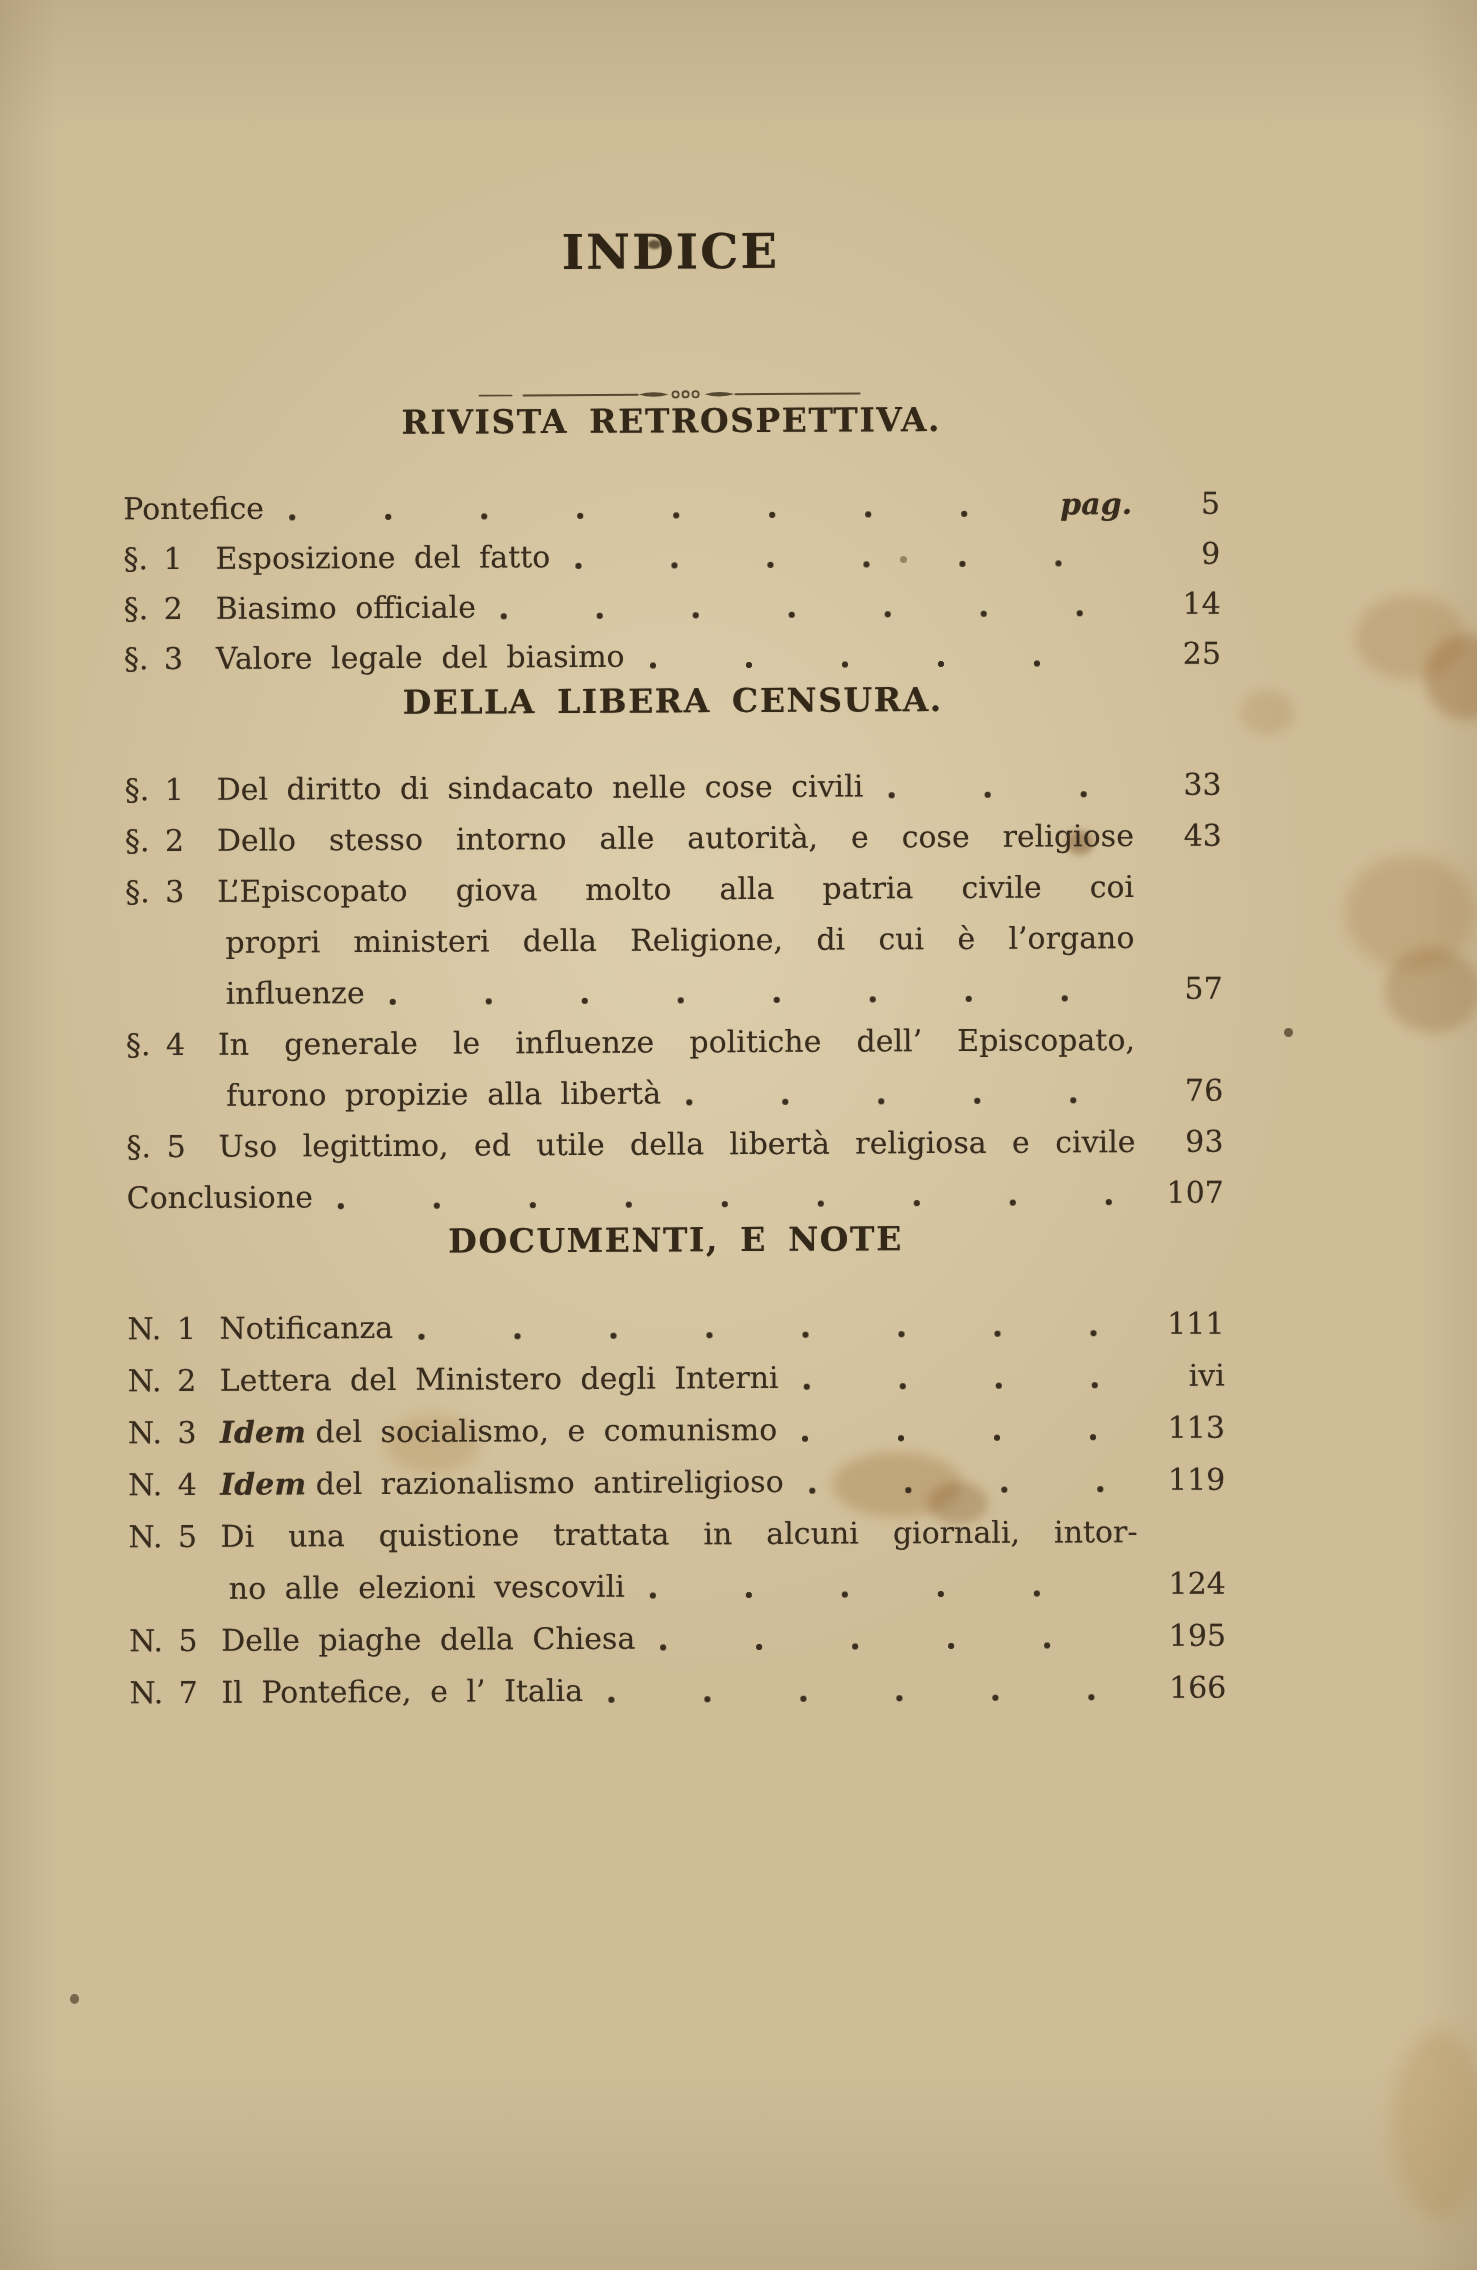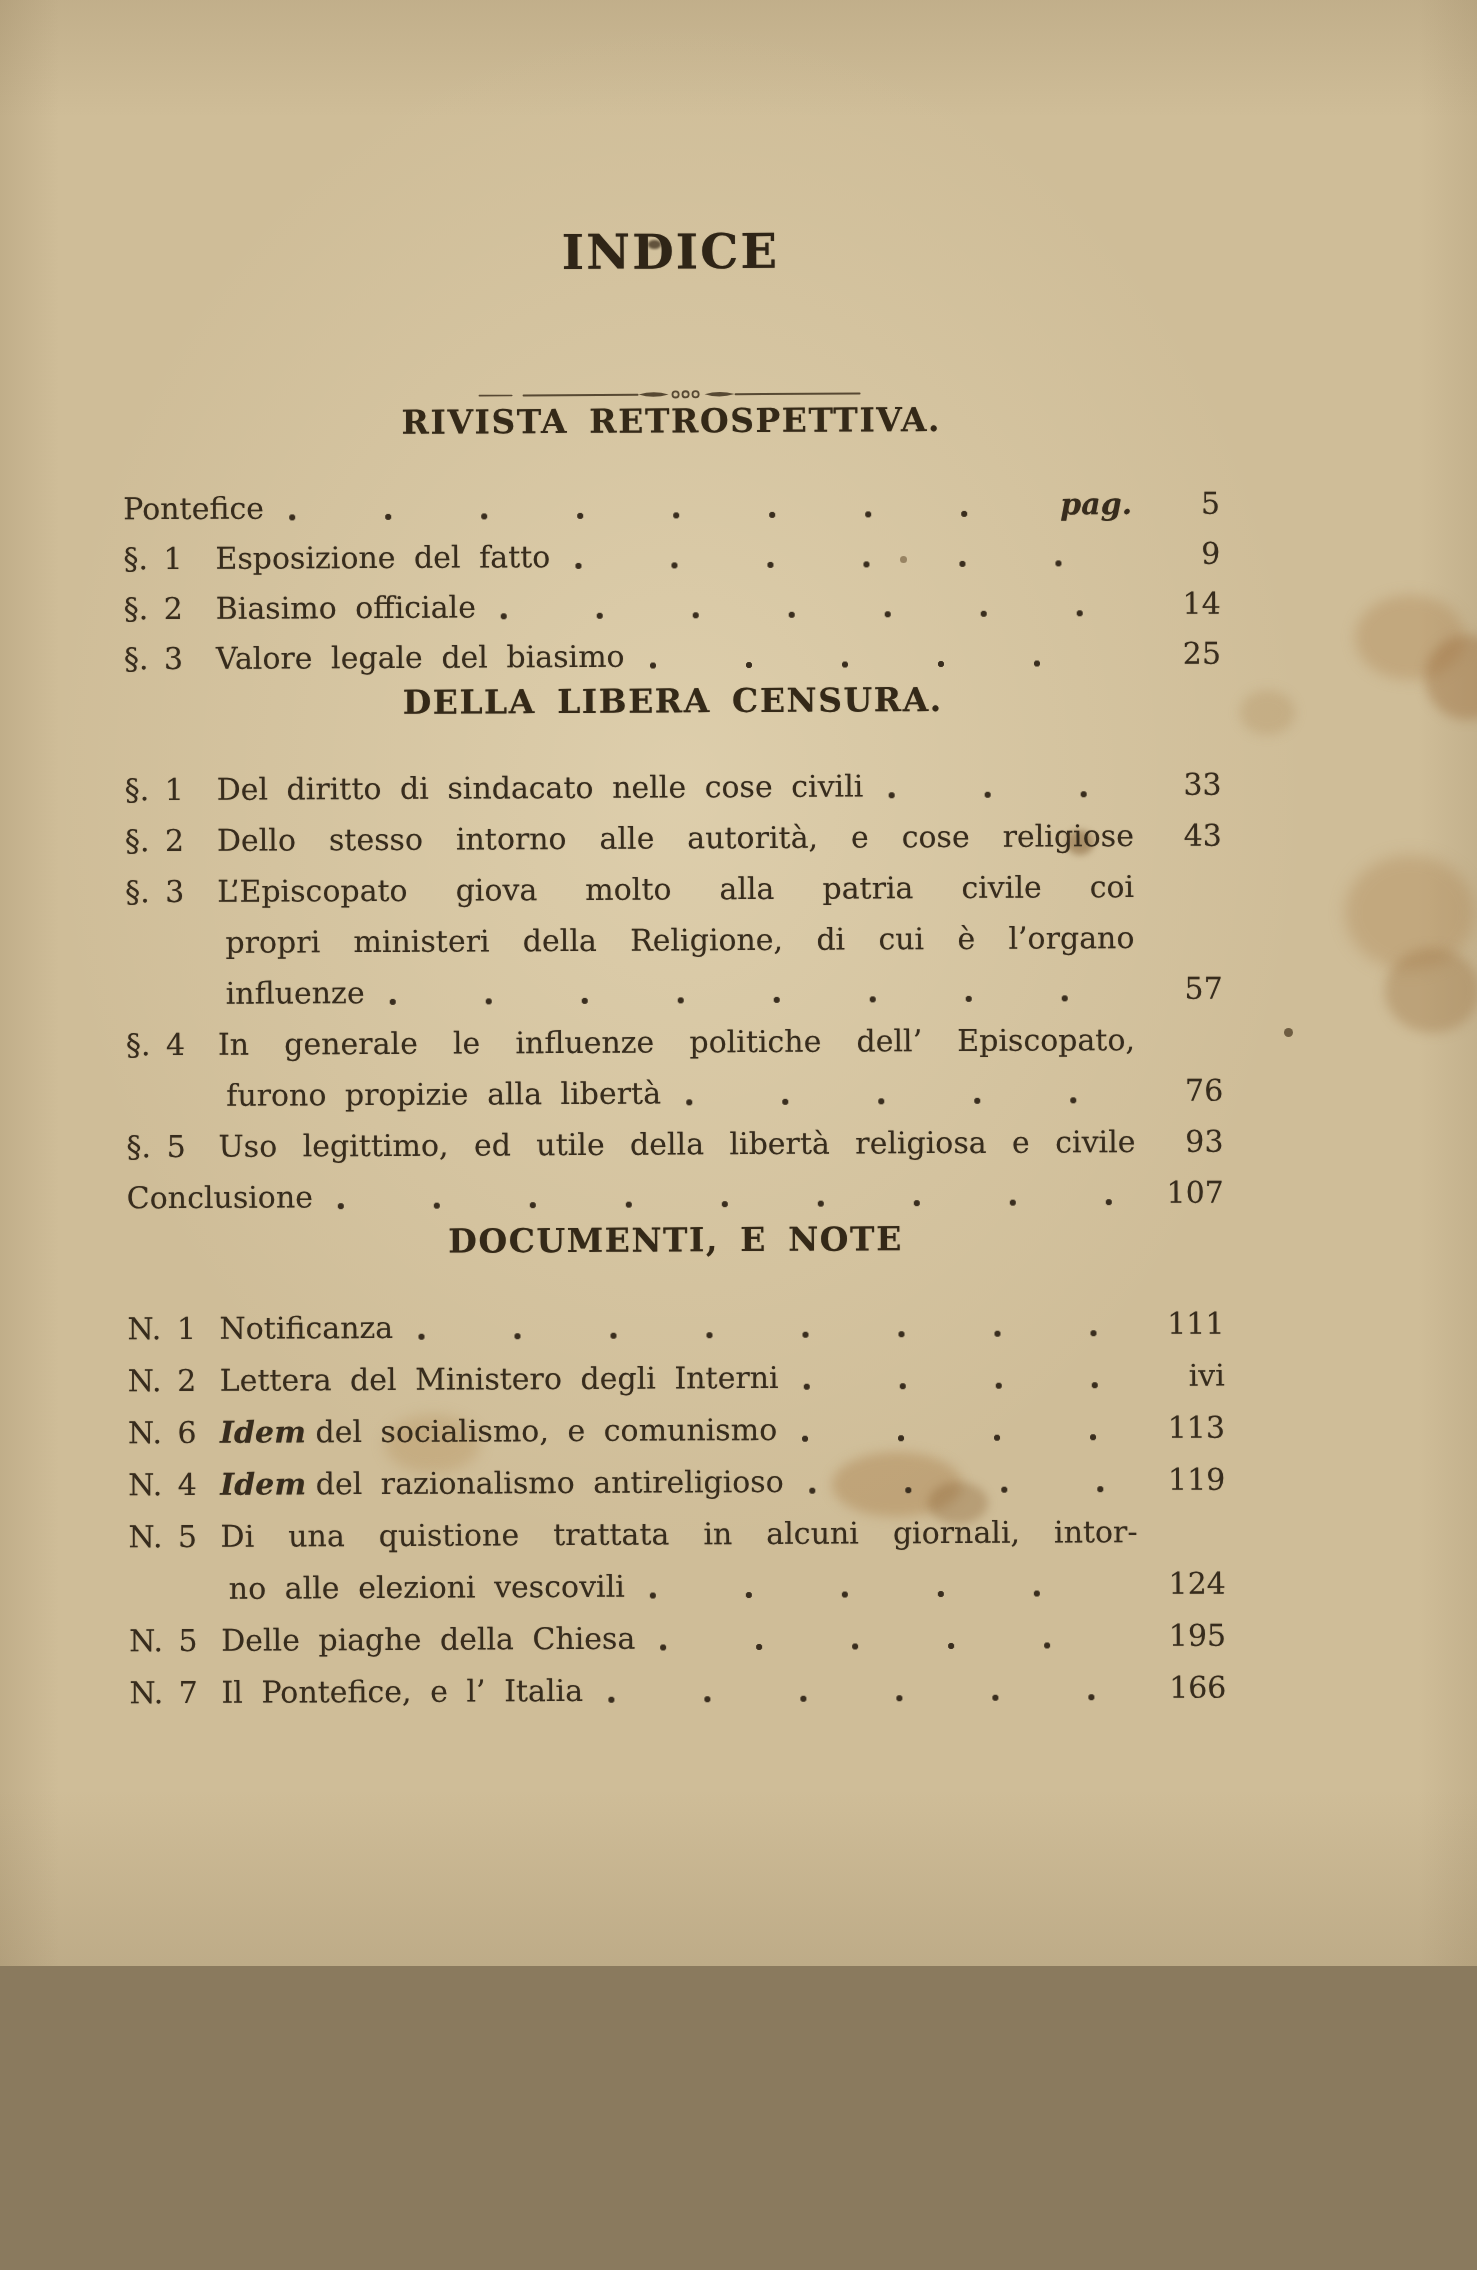--- a/index.html
+++ b/index.html
@@ -1,18 +1,18 @@
 <!DOCTYPE html>
 <html><head>
 <meta charset="utf-8">
 <style>
   html,body { margin:0; padding:0; background:#8a7a5e; }
   .page {
     position:relative;
-    width:1477px; height:1966px;
+    width:1477px; height:2270px;
     background:
       radial-gradient(ellipse 900px 1100px at 46% 40%, rgba(255,246,218,0.30), rgba(255,246,218,0) 70%),
       linear-gradient(180deg, rgba(110,88,55,0.14), rgba(110,88,55,0) 6%, rgba(110,88,55,0) 91%, rgba(100,80,50,0.16)),
       linear-gradient(90deg, rgba(110,88,55,0.15), rgba(110,88,55,0) 4%, rgba(110,88,55,0) 96%, rgba(110,88,55,0.12)),
       #cfbd98;
     overflow:hidden;
     font-family:"DejaVu Serif","Liberation Serif",serif;
     color:#372c1d;
   }
   .stain { position:absolute; border-radius:50%; pointer-events:none; }
@@ -186,21 +186,21 @@
         <span class="leader"></span>
         <span class="num-col">111</span>
       </div>
       <div class="row">
         <span class="marker">N. 2</span>
         <span class="txt">Lettera del Ministero degli Interni</span>
         <span class="leader"></span>
         <span class="num-col">ivi</span>
       </div>
       <div class="row">
-        <span class="marker">N. 6</span>
+        <span class="marker">N. 3</span>
         <span class="txt"><span class="it">Idem</span><span>del socialismo, e comunismo</span></span>
         <span class="leader"></span>
         <span class="num-col">113</span>
       </div>
       <div class="row">
         <span class="marker">N. 4</span>
         <span class="txt"><span class="it">Idem</span><span>del razionalismo antireligioso</span></span>
         <span class="leader"></span>
         <span class="num-col">119</span>
       </div>

